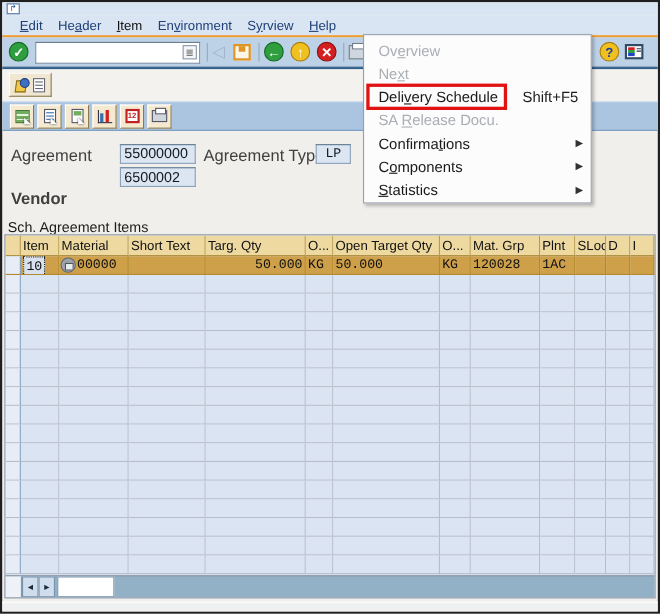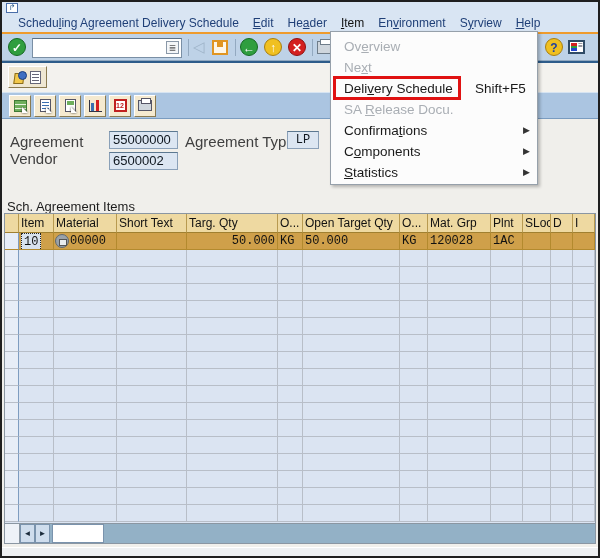--- a/index.html
+++ b/index.html
@@ -101,21 +101,20 @@
 </head>
 <body>
 
 <div id="screen">
 
   <div class="top-strip">
     <div class="win-icon">↱</div>
   </div>
 
   <div class="menubar">
-    <span class="menu-item"><span>Schedu</span><span class="mn">l</span><span>ing Agreement Delivery Schedule</span></span>
     <span class="menu-item"><span class="mn">E</span><span>dit</span></span>
     <span class="menu-item"><span>He</span><span class="mn">a</span><span>der</span></span>
     <span class="menu-item active"><span class="mn">I</span><span>tem</span></span>
     <span class="menu-item"><span>En</span><span class="mn">v</span><span>ironment</span></span>
     <span class="menu-item"><span>S</span><span class="mn">y</span><span>rview</span></span>
     <span class="menu-item"><span class="mn">H</span><span>elp</span></span>
   </div>
   <div class="orange-line"></div>
 
   <div class="toolbar">
@@ -180,21 +179,21 @@
       </button>
     <button class="app-btn">
         <span class="ic-print"></span>
       </button>
   </div>
 
   <div class="flabel" style="left:8px;top:131px;">Agreement</div>
   <div class="ffield" style="left:107px;top:129px;width:69px;">55000000</div>
   <div class="flabel" style="left:183px;top:131px;">Agreement Type</div>
   <div class="ffield mono" style="left:285px;top:129px;width:32px;line-height:16px;">LP</div>
-  <div class="flabel" style="left:8px;top:148px;">Vendor</div>
+  <div class="flabel" style="left:8px;top:170px;font-weight:bold;">Vendor</div>
   <div class="ffield" style="left:107px;top:150px;width:69px;">6500002</div>
 
   <div class="section-label">Sch. Agreement Items</div>
 
   <div class="sag-table">
     <div class="t-row t-head">
       <div class="tc c0 sel"></div>
       <div class="tc c1">Item</div>
       <div class="tc c2">Material</div>
       <div class="tc c3">Short Text</div>

